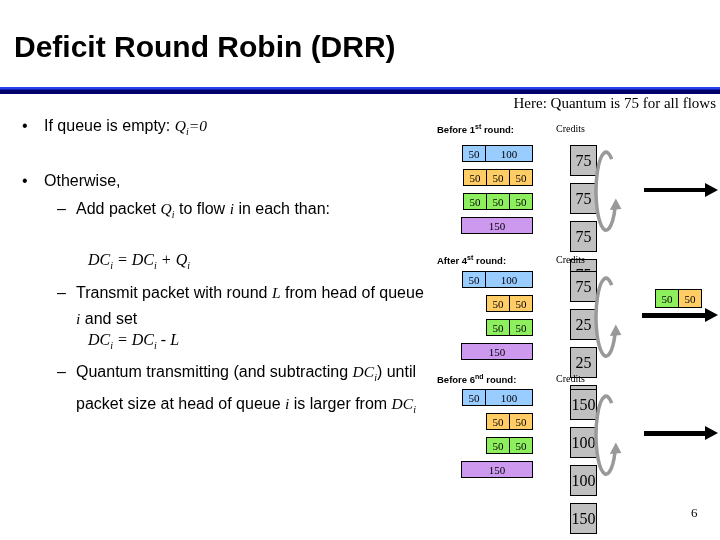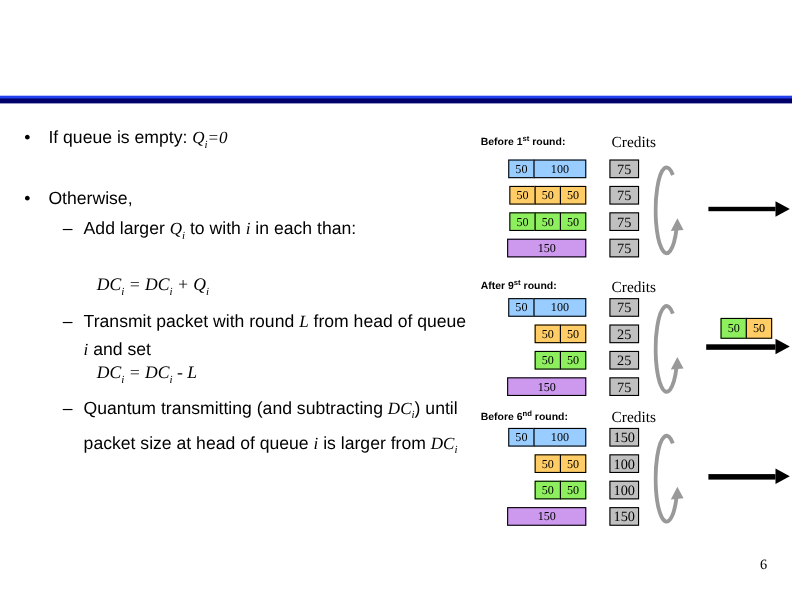--- a/index.html
+++ b/index.html
@@ -38,37 +38,37 @@
   .eq2 { left:88px; top:331px; }
   .math { font-family:"Liberation Serif", serif; font-style:italic; font-size:15.5px; }
   sub.msub { font-size:10px; font-family:"Liberation Serif", serif; font-style:italic; }
   
   .section { position:absolute; left:437px; width:280px; }
   .sec1 { top:121px; }
   .sec2 { top:252px; }
   .sec3 { top:371px; }
   .sec-label { position:absolute; left:0; top:2px; font-size:9.5px; font-weight:bold; white-space:nowrap; }
   .sec-label sup { font-size:7px; }
-  .credits-label { position:absolute; left:119px; top:2px; font-family:"Liberation Serif", serif; font-size:14px; }
+  .credits-label { position:absolute; left:119px; top:2px; font-family:"Liberation Serif", serif; font-size:10px; }
   .queue-rows { position:absolute; left:18px; width:78px; }
   .credits-col { position:absolute; left:117px; }
   .sec1 .queue-rows, .sec1 .credits-col { top:24px; }
   .sec2 .queue-rows, .sec2 .credits-col { top:19px; }
   .sec3 .queue-rows, .sec3 .credits-col { top:18px; }
   .queue-row { display:flex; justify-content:flex-end; height:17px; margin-bottom:7px; }
   .packet {
     box-sizing:border-box; border:1px solid #000; height:17px;
     display:flex; align-items:center; justify-content:center;
     font-family:"Liberation Serif", serif; font-size:11px;
   }
   .packet + .packet { margin-left:-1px; }
   .credit-box {
-    box-sizing:border-box; width:27px; height:17px; margin-bottom:7px;
+    box-sizing:border-box; width:27px; height:31px; margin-bottom:7px;
     border:1px solid #000; display:flex; align-items:center; justify-content:center;
-    font-family:"Liberation Serif", serif; font-size:13px;
+    font-family:"Liberation Serif", serif; font-size:16px;margin-left:16px;
   }
   
   .rot { position:absolute; width:30px; height:86px; }
   .rot1 { left:594px; top:148px; }
   .rot2 { left:594px; top:274px; }
   .rot3 { left:594px; top:392px; }
   .h-arrow { position:absolute; background:#000; }
   .h-arrow::after {
     content:""; position:absolute; right:-13px;
     border-left:13px solid #000; border-top:7px solid transparent; border-bottom:7px solid transparent;
@@ -80,35 +80,37 @@
   .arrow3 { left:644px; top:431px; width:61px; height:5px; }
   .arrow3::after { top:-5px; }
   .wire-packets { position:absolute; left:655px; top:289px; display:flex; }
   .wire-packets .packet { height:19px; }
 </style>
 </head>
 <body>
 
 <div class="slide">
 
+  <div class="title">Deficit Round Robin (DRR)</div>
   <div class="divider"></div>
+  <div class="subtitle">Here: Quantum is 75 for all flows</div>
 
   <div class="txt b1">
     <span class="marker">•</span>
     <span>If queue is empty: </span><span class="math">Q</span><sub class="msub">i</sub><span class="math">=0</span>
   </div>
 
   <div class="txt b2">
     <span class="marker">•</span>
     <span>Otherwise,</span>
   </div>
 
   <div class="txt d1">
     <span class="marker">–</span>
-    <span>Add larger </span><span class="math">Q</span><sub class="msub">i</sub><span> to with </span><span class="math">i</span><span> in each than:</span>
+    <span>Add packet </span><span class="math">Q</span><sub class="msub">i</sub><span> to flow </span><span class="math">i</span><span> in each than:</span>
   </div>
 
   <div class="eq eq1">
     <span>DC</span><sub class="msub">i</sub><span> = </span><span>DC</span><sub class="msub">i</sub><span> + </span><span>Q</span><sub class="msub">i</sub>
   </div>
 
   <div class="txt d2">
     <span class="marker">–</span>
     <span>Transmit packet with round </span><span class="math">L</span><span> from head of queue </span><span class="math">i</span><span> and set</span>
   </div>
@@ -146,21 +148,21 @@
       </div>
     <div class="credits-col">
         <div class="credit-box" style="background: rgb(192, 192, 192);">75</div>
         <div class="credit-box" style="background: rgb(192, 192, 192);">75</div>
         <div class="credit-box" style="background: rgb(192, 192, 192);">75</div>
         <div class="credit-box" style="background: rgb(192, 192, 192);">75</div>
       </div>
   </div>
 
   <div class="section sec2">
-    <div class="sec-label"><span>After 9</span><sup>st</sup><span> round:</span></div>
+    <div class="sec-label"><span>After 4</span><sup>st</sup><span> round:</span></div>
     <div class="credits-label">Credits</div>
     <div class="queue-rows">
         <div class="queue-row">
           <div class="packet" style="width: 24px; background: rgb(153, 204, 255);">50</div>
           <div class="packet" style="width: 48px; background: rgb(153, 204, 255);">100</div>
         </div>
         <div class="queue-row">
           <div class="packet" style="width: 24px; background: rgb(255, 204, 102);">50</div>
           <div class="packet" style="width: 24px; background: rgb(255, 204, 102);">50</div>
         </div>

